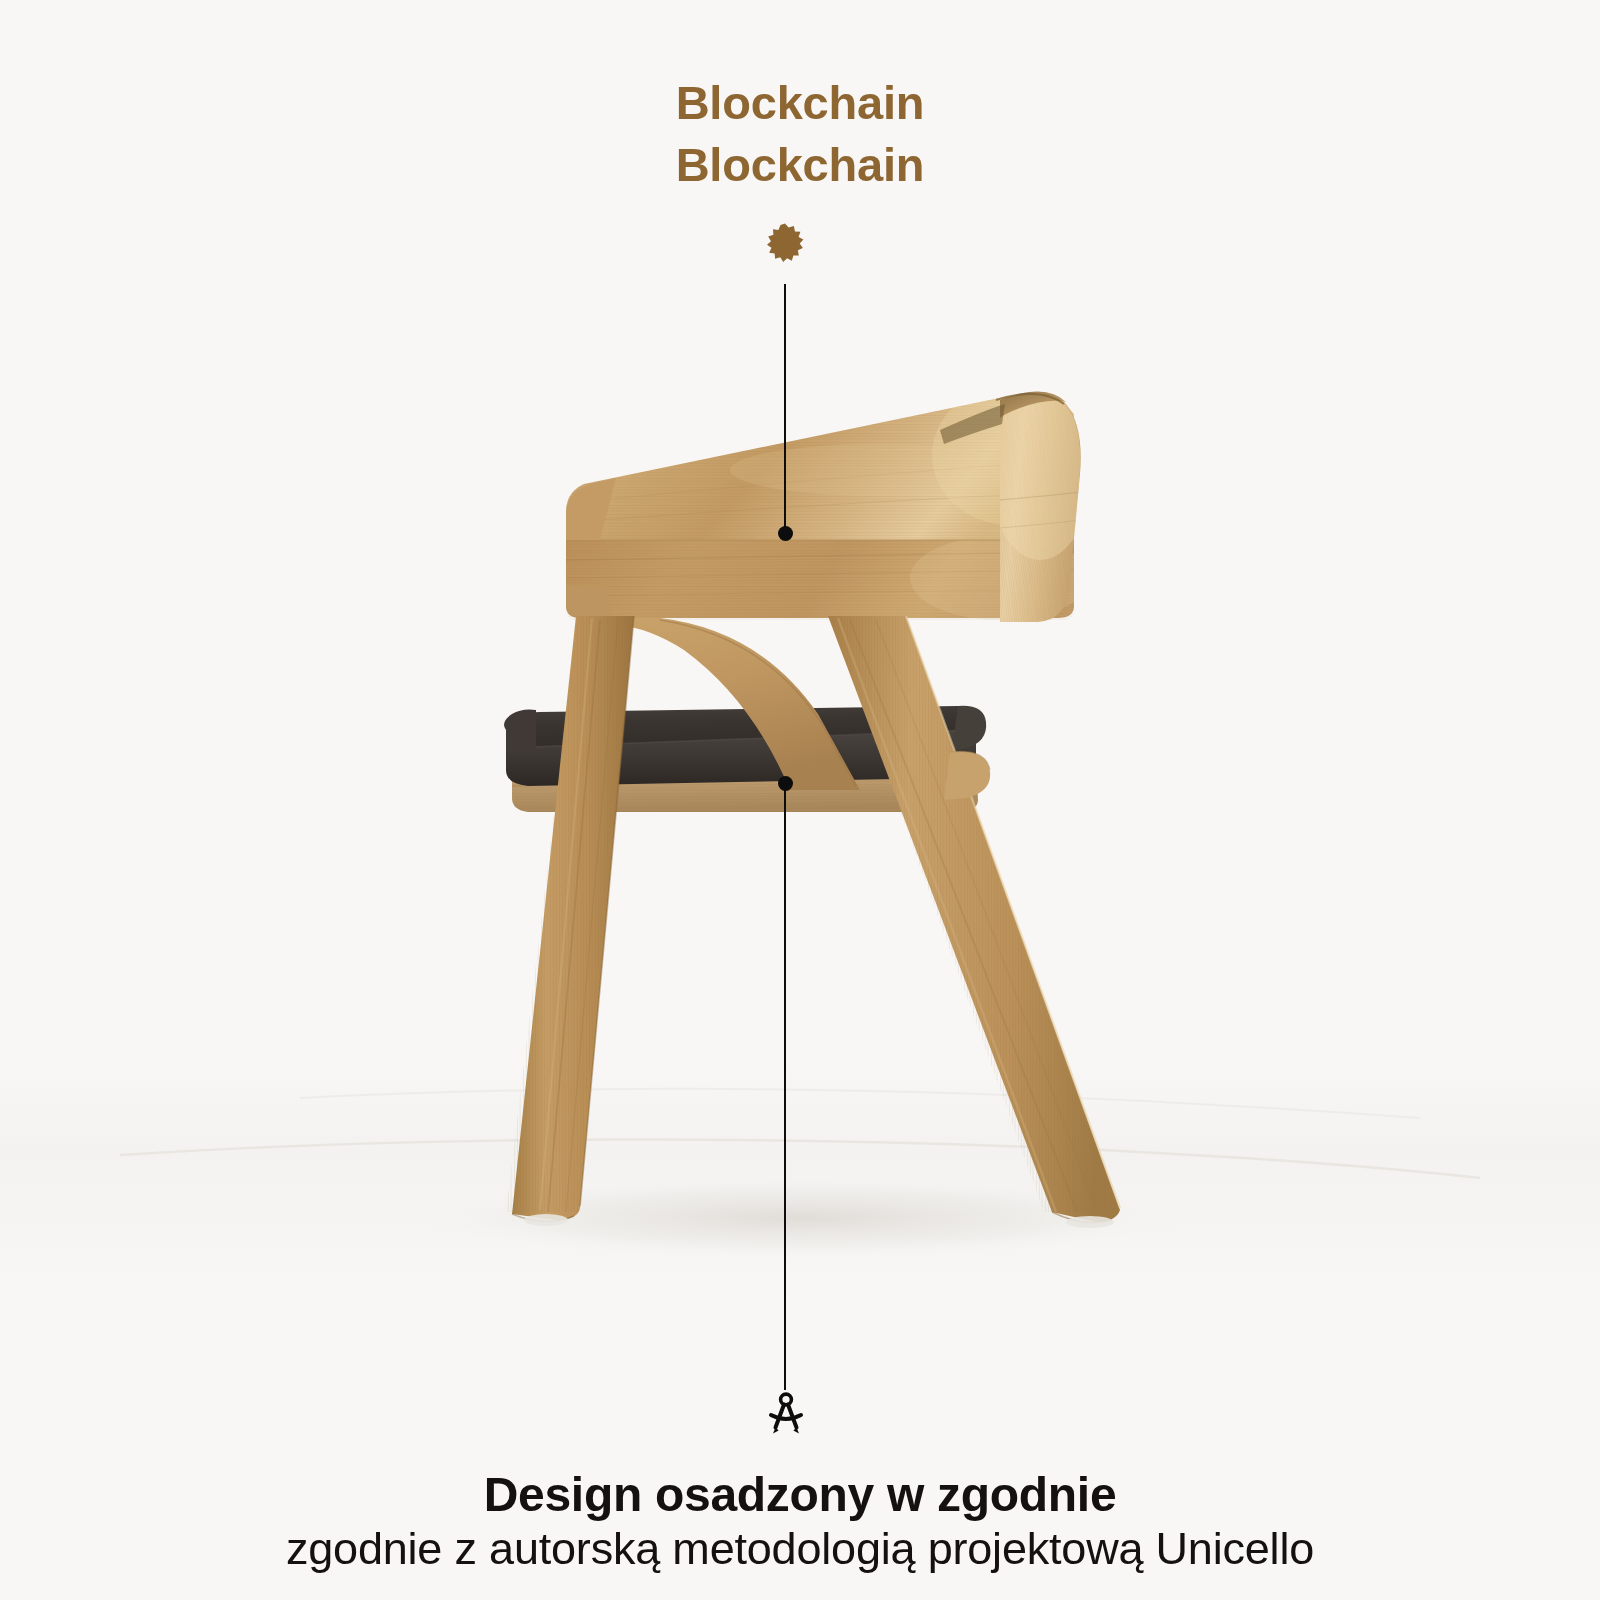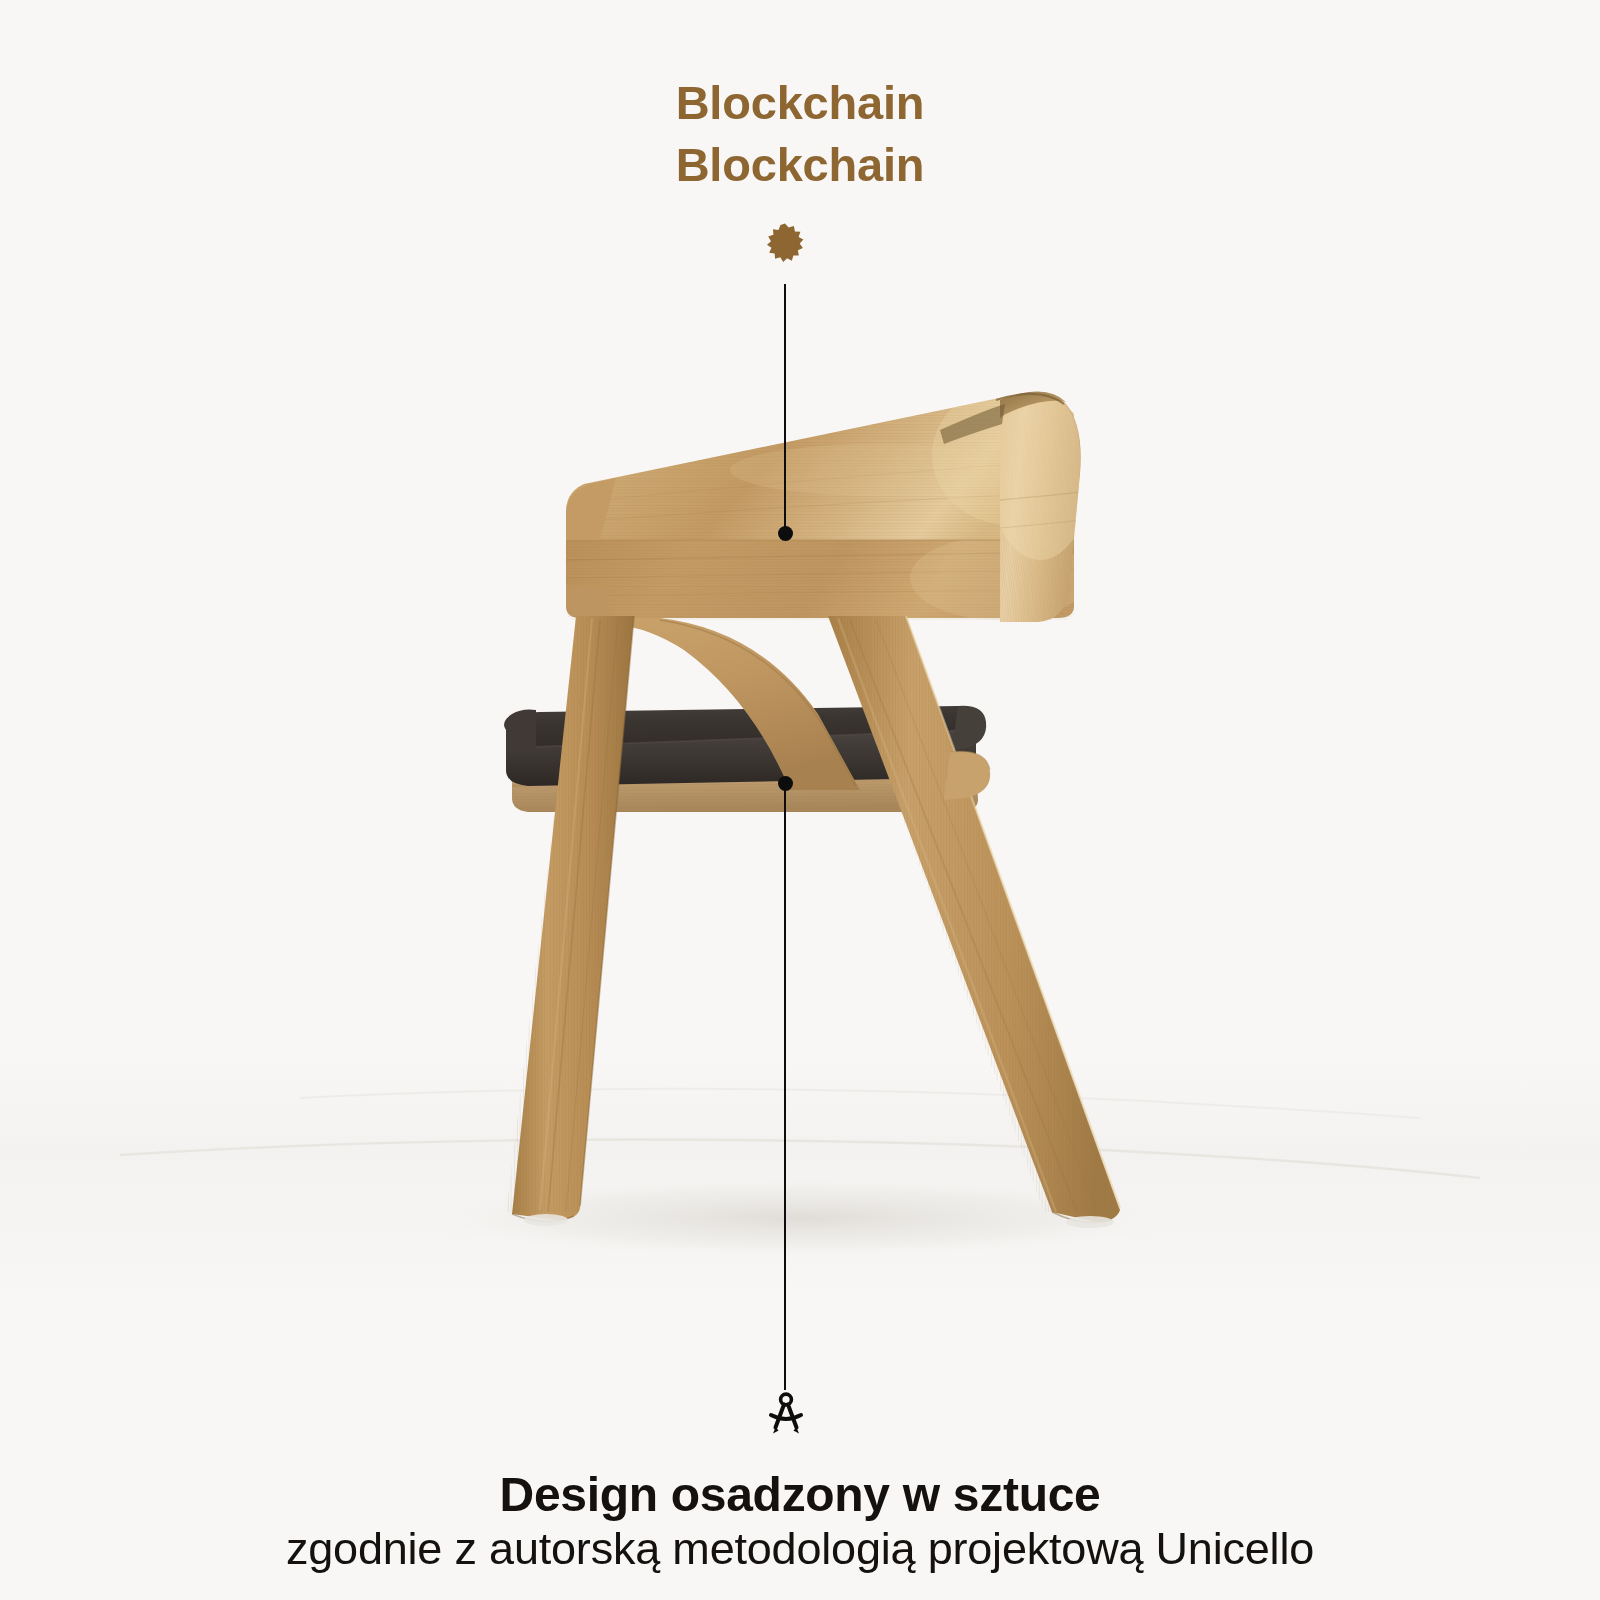--- a/index.html
+++ b/index.html
@@ -339,17 +339,17 @@
   <svg class="compass-icon" viewBox="0 0 48 48">
     <circle cx="24" cy="9.5" r="5.4" fill="none" stroke="#0d0d0d" stroke-width="3.6"></circle>
     <path d="M22 14.5 L13.5 37.5" stroke="#0d0d0d" stroke-width="4" stroke-linecap="round" fill="none"></path>
     <path d="M26 14.5 L34.5 37.5" stroke="#0d0d0d" stroke-width="4" stroke-linecap="round" fill="none"></path>
     <path d="M13.5 37.5 L11 43.5 L16.6 40.6 Z" fill="#0d0d0d"></path>
     <path d="M34.5 37.5 L37 43.5 L31.4 40.6 Z" fill="#0d0d0d"></path>
     <path d="M9 25 Q24 33 39 25" stroke="#0d0d0d" stroke-width="4" stroke-linecap="round" fill="none"></path>
   </svg>
 
   <div class="bottom-block">
-    <div class="bottom-title">Design osadzony w sztuce</div>
+    <div class="bottom-title">Design osadzony w zgodnie</div>
     <div class="bottom-sub">zgodnie z autorską metodologią projektową Unicello</div>
   </div>
 
 </div>
 
 </body></html>

